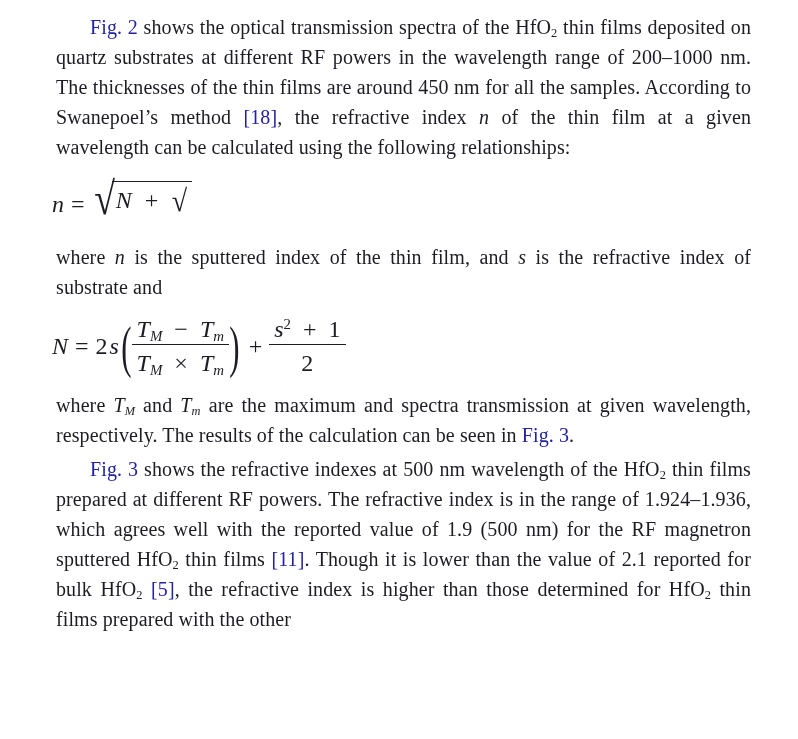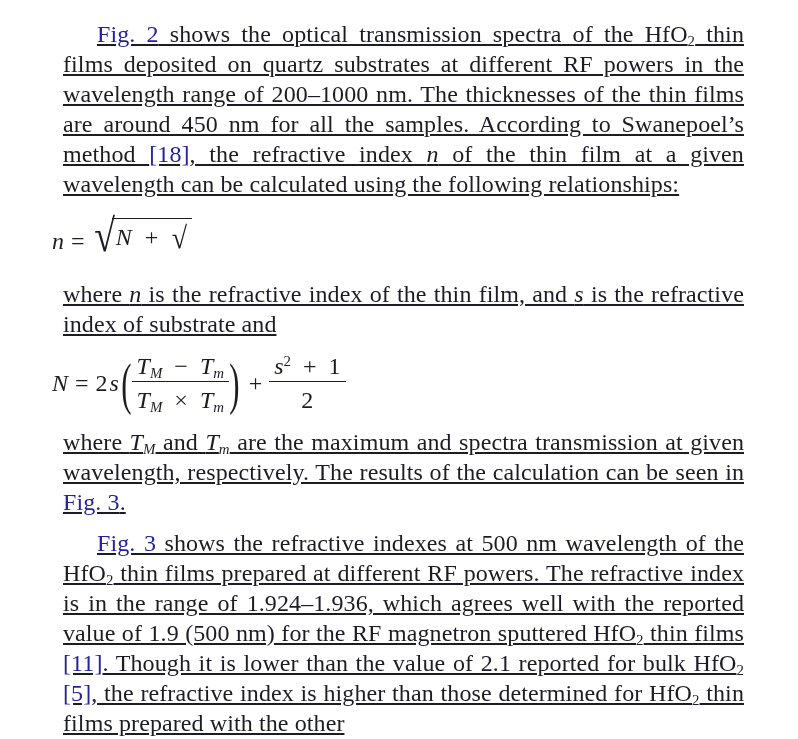--- a/index.html
+++ b/index.html
@@ -3,24 +3,23 @@
 <meta charset="utf-8">
 <style>
   html,body{margin:0;padding:0;}
   body{
     width:798px;height:739px;overflow:hidden;background:#ffffff;
     font-family:"Liberation Serif","DejaVu Serif",serif;
     color:#1c1c24;
   }
   .column{position:absolute;left:52px;top:8px;width:703px;}
   p.para{
-    margin:11px;font-size:24px;line-height:30px;
+    margin:4px;font-size:20px;line-height:30px;
     text-align:justify;text-justify:inter-word;
     letter-spacing:0.1px;
-    text-decoration:underline;
   }
   p.indent{text-indent:34px;}
   .link{color:#23239f;}
   .it{font-style:italic;}
   sub{font-size:0.62em;line-height:0;vertical-align:-0.25em;}
   sup{font-size:0.62em;line-height:0;vertical-align:0.55em;}
 
   
   .eq{
     display:flex;align-items:center;
@@ -77,21 +76,21 @@
       <span class="body">
         <span class="it">N</span>
         <span class="op">+</span>
         <span class="sqrt inner">
           <span class="sign">√</span>
         </span>
       </span>
     </span>
   </div>
 
-  <p class="para"><span>where </span><span class="it">n</span><span> is the refractive index of the thin film, and </span><span class="it">s</span><span> is the refractive index of substrate and</span></p>
+  <p class="para"><span>where </span><span class="it">n</span><span> is the sputtered index of the thin film, and </span><span class="it">s</span><span> is the refractive index of substrate and</span></p>
 
   <div class="eq eq2">
     <span class="it">N</span>
     <span class="op">=</span>
     <span class="tight">2</span>
       <span class="it">s</span>
     <span class="paren l">(</span>
     <span class="frac">
       <span class="num">
         <span class="it">T</span><sub class="it">M</sub>

